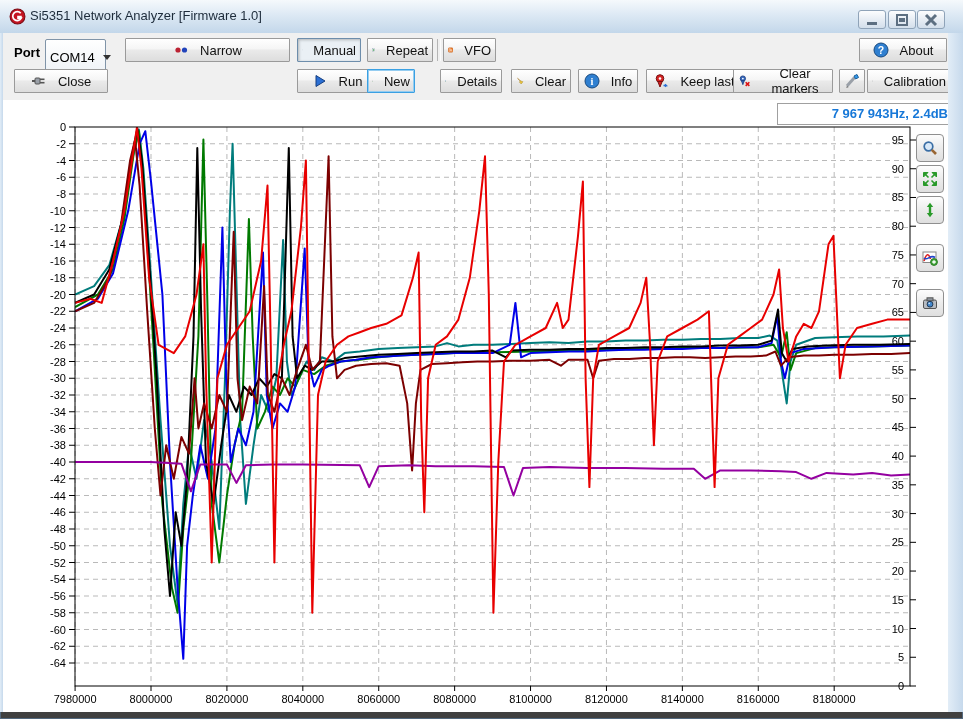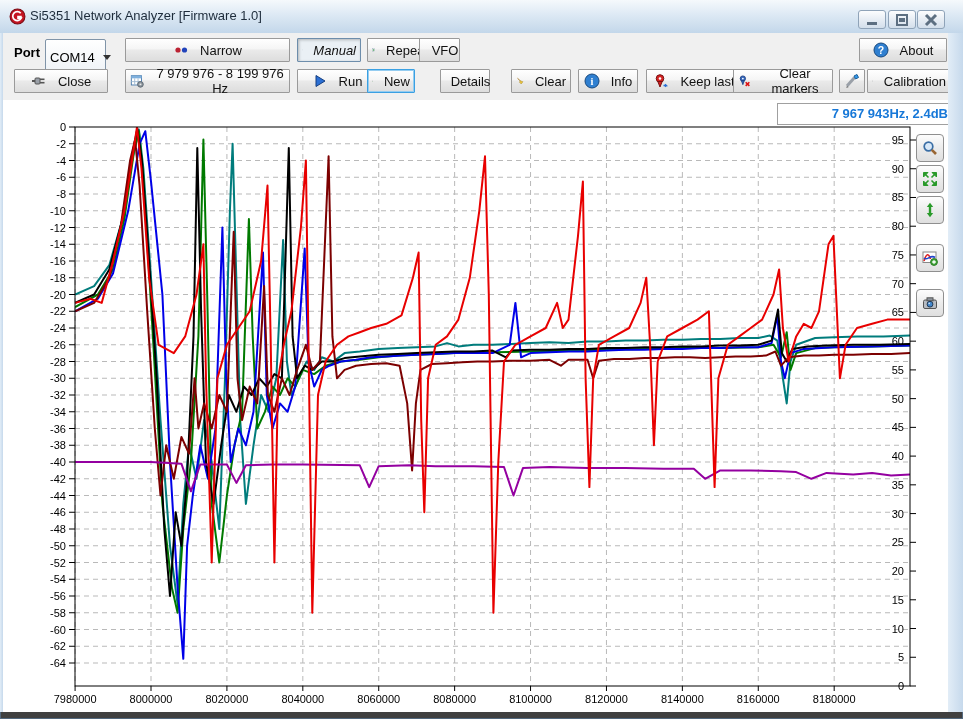--- a/index.html
+++ b/index.html
@@ -20,21 +20,21 @@
   #frame-right{left:948px;top:33px;width:15px;height:679px;}
   #frame-bottom{left:0;top:712px;width:963px;height:7px;background:#cfe0f0;border-top:1px solid #8ea6be;}
   
   #toolbar{position:absolute;left:3px;top:33px;width:945px;height:67px;background:#f0f0f0;}
   .lbl{position:absolute;font-size:13px;color:#000;font-weight:bold;}
   .tbtn{position:absolute;height:24px;border:1px solid #9a9a9a;border-radius:1px;
        background:linear-gradient(#ffffff,#f5f5f5 45%,#eaeaea 50%,#dddddd);
        display:flex;align-items:center;justify-content:center;gap:11px;
        font-family:"Liberation Sans",sans-serif;font-size:13px;color:#111;
        box-sizing:border-box;padding:0 4px;cursor:default;}
-  .tbtn.checked{background:#eaf0f5;border-color:#6d8dab;box-shadow:inset 1px 1px 3px rgba(0,0,0,.25);font-style:italic;}
+  .tbtn.checked{background:#eaf0f5;border-color:#6d8dab;box-shadow:inset 1px 1px 3px rgba(0,0,0,.25);}
   .tbtn.focused{border-color:#3ba0e2;box-shadow:inset 0 0 0 1px #95cdf1;}
   .combo{position:absolute;height:36px;border:1px solid #8094a8;border-radius:2px;
        background:linear-gradient(#ffffff,#eef2f6);display:flex;align-items:center;
        font-size:13px;box-sizing:border-box;padding:0 4px;gap:8px;cursor:default;}
   .combo .arr{width:0;height:0;border-left:4px solid transparent;border-right:4px solid transparent;
        border-top:5px solid #333;}
   .vsep{position:absolute;width:2px;height:22px;border-left:1px solid #b5b5b5;border-right:1px solid #fbfbfb;}
   
   #chartpanel{position:absolute;left:3px;top:100px;width:945px;height:612px;background:#ffffff;}
   #plot-svg{position:absolute;left:0;top:0;}
@@ -103,21 +103,21 @@
     <button class="tbtn" style="left:364px;top:5px;width:66px">
       <svg class="ic" viewBox="0 0 16 16">
           <rect x="3" y="2" width="10" height="12" fill="#e9f2e9" stroke="#446688"></rect>
           <rect x="5" y="3.5" width="6" height="2.4" fill="#2e9a3e"></rect>
           <rect x="5" y="7" width="6" height="2.4" fill="#2e9a3e"></rect>
           <rect x="5" y="10.5" width="6" height="2.4" fill="#2e9a3e"></rect>
         </svg>
       <span>Repeat</span>
     </button>
     <div class="vsep" style="left:434px;top:6px"></div>
-    <button class="tbtn" style="left:416px;top:5px;width:41px">
+    <button class="tbtn" style="left:440px;top:5px;width:53px">
       <svg class="ic" viewBox="0 0 16 16">
           <rect x="1" y="1" width="14" height="14" rx="3" fill="#e8792a" stroke="#b5540e"></rect>
           <circle cx="4.6" cy="11.4" r="1.5" fill="#fff"></circle>
           <path d="M3.5,7.5 a5,5 0 0 1 5,5" fill="none" stroke="#fff" stroke-width="1.8"></path>
           <path d="M3.5,4 a8.5,8.5 0 0 1 8.5,8.5" fill="none" stroke="#fff" stroke-width="1.8"></path>
         </svg>
       <span>VFO</span>
     </button>
 
     <button class="tbtn" style="left:856px;top:5px;width:88px">
@@ -129,50 +129,38 @@
     </button>
 
     <button class="tbtn" style="left:11px;top:36px;width:94px">
       <svg class="ic" viewBox="0 0 16 16">
           <line x1="1" y1="8" x2="4" y2="8" stroke="#555" stroke-width="2"></line>
           <rect x="4" y="5" width="5" height="6" rx="1" fill="#9aa0a8" stroke="#555"></rect>
           <line x1="9" y1="6.3" x2="13.5" y2="6.3" stroke="#555" stroke-width="1.6"></line>
           <line x1="9" y1="9.7" x2="13.5" y2="9.7" stroke="#555" stroke-width="1.6"></line>
         </svg>
       <span>Close</span>
-    </button>
-    <button class="tbtn" style="left:122px;top:36px;width:165px">
-      <svg class="ic" viewBox="0 0 16 16">
-          <rect x="1.5" y="2" width="11.5" height="10.5" fill="#fff" stroke="#4477aa"></rect>
-          <rect x="1.5" y="2" width="11.5" height="3" fill="#7fb0dd"></rect>
-          <line x1="5.3" y1="5" x2="5.3" y2="12.5" stroke="#9db8d2"></line>
-          <line x1="9.1" y1="5" x2="9.1" y2="12.5" stroke="#9db8d2"></line>
-          <line x1="1.5" y1="8.7" x2="13" y2="8.7" stroke="#9db8d2"></line>
-          <circle cx="11.8" cy="11.8" r="3.2" fill="#8e979f" stroke="#55606a"></circle>
-          <circle cx="11.8" cy="11.8" r="1.1" fill="#e8e8e8"></circle>
-        </svg>
-      <span>7 979 976 - 8 199 976 Hz</span>
     </button>
     <button class="tbtn" style="left:294px;top:36px;width:80px">
       <svg class="ic" viewBox="0 0 16 16">
           <polygon points="4,2.5 13,8 4,13.5" fill="#2b6fd4" stroke="#153f80"></polygon>
         </svg>
       <span>Run</span>
     </button>
     <button class="tbtn focused" style="left:364px;top:36px;width:48px">
       <svg class="ic" viewBox="0 0 16 16">
           <rect x="1" y="2" width="13" height="10.5" fill="#fff" stroke="#888"></rect>
           <path d="M2,11 C4.5,3 6.5,3 8.5,9" fill="none" stroke="#d22" stroke-width="1.6"></path>
           <path d="M2,8 C5,11.5 8.5,4 13,7.5" fill="none" stroke="#24c" stroke-width="1.6"></path>
           <circle cx="12" cy="12" r="3.4" fill="#43a83b" stroke="#2a7a22"></circle>
           <path d="M12,10.2 v3.6 M10.2,12 h3.6" stroke="#fff" stroke-width="1.4"></path>
         </svg>
       <span>New</span>
     </button>
-    <button class="tbtn" style="left:437px;top:36px;width:50px">
+    <button class="tbtn" style="left:437px;top:36px;width:62px">
       <svg class="ic" viewBox="0 0 16 16">
           <polygon points="3,2.5 11,7.5 3,12.5" fill="#2b6fd4" stroke="#153f80"></polygon>
           <circle cx="12" cy="12" r="3.4" fill="#43a83b" stroke="#2a7a22"></circle>
           <path d="M12,10.2 v3.6 M10.2,12 h3.6" stroke="#fff" stroke-width="1.4"></path>
         </svg>
       <span>Details</span>
     </button>
     <button class="tbtn" style="left:508px;top:36px;width:60px">
       <svg class="ic" viewBox="0 0 16 16">
           <line x1="3" y1="2.5" x2="9.5" y2="8.5" stroke="#a97b28" stroke-width="2"></line>

